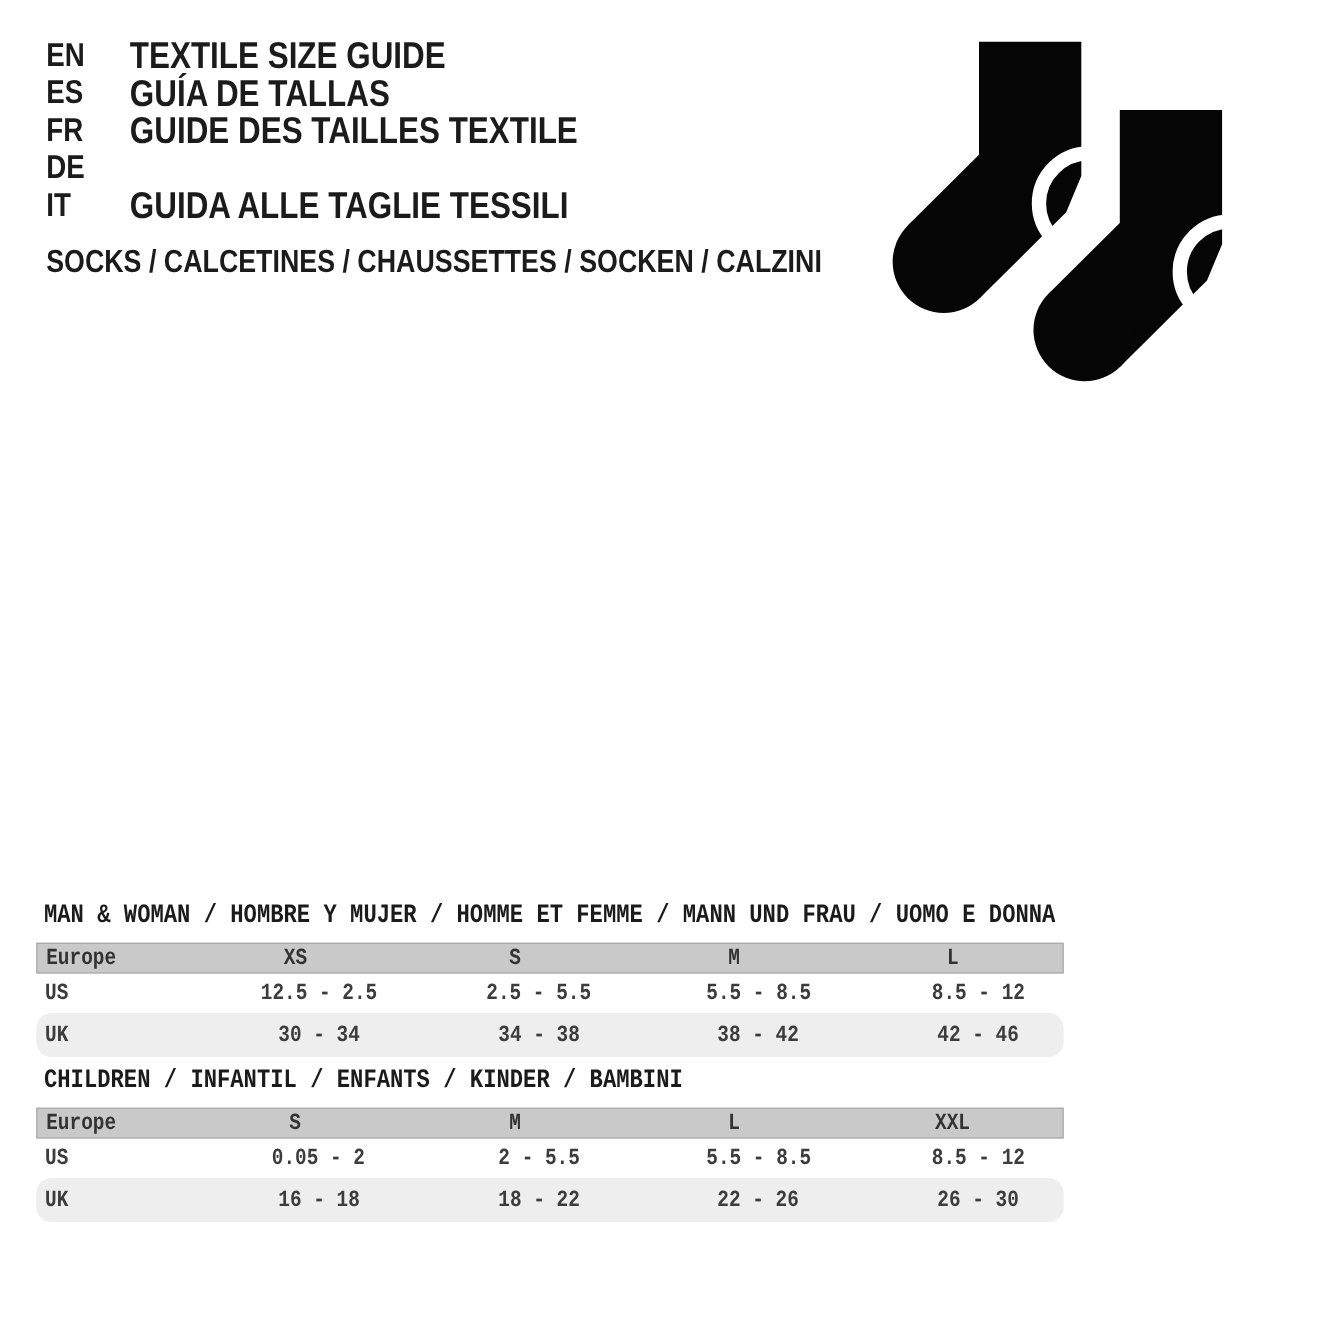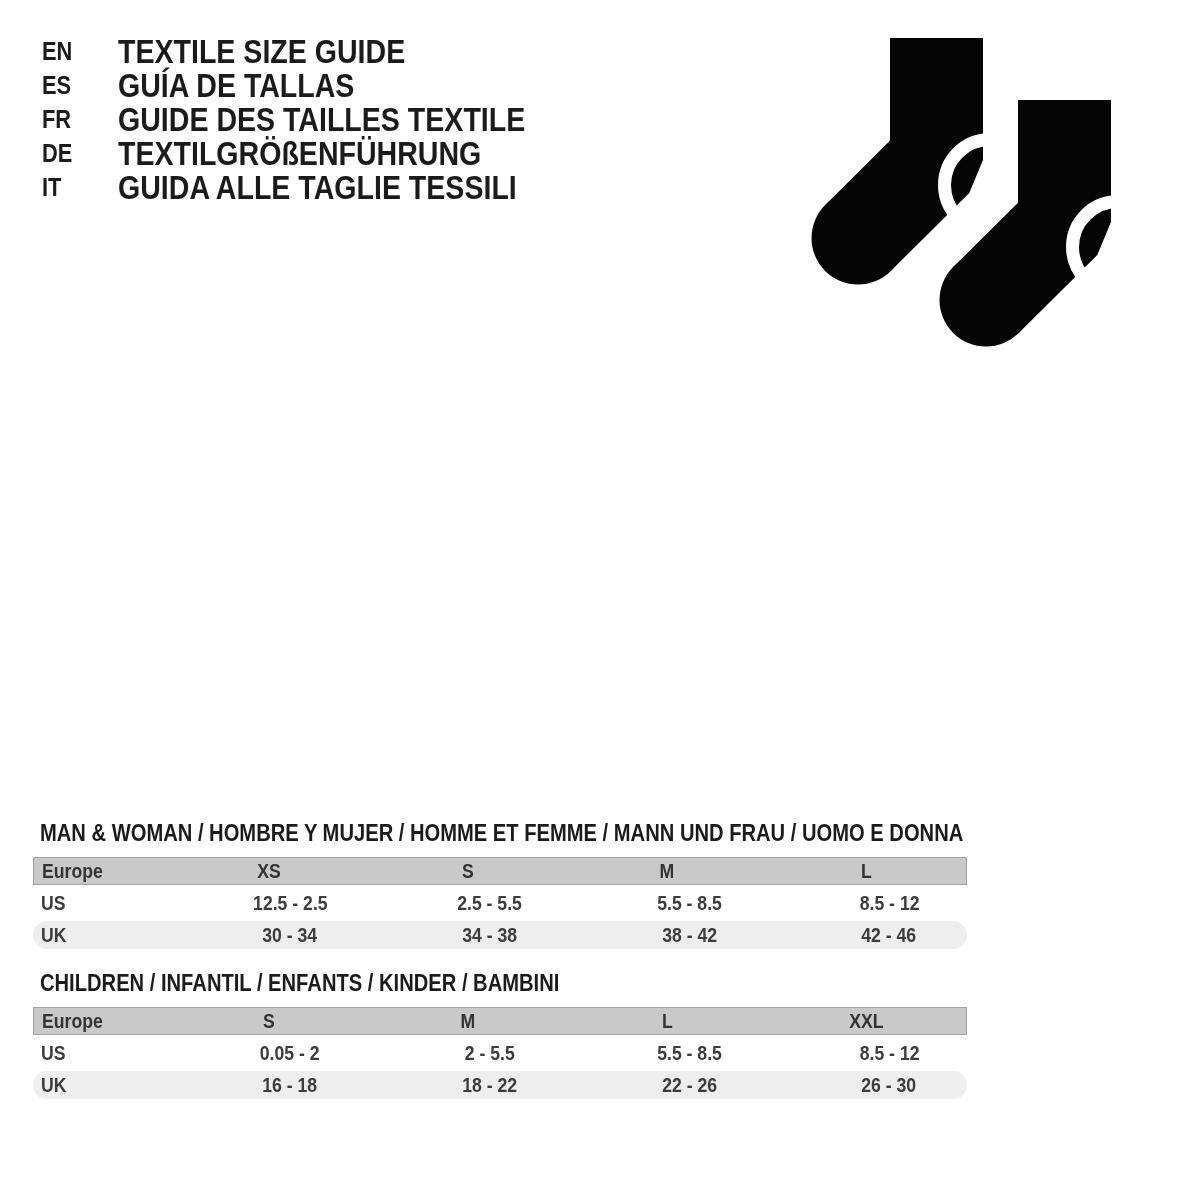--- a/index.html
+++ b/index.html
@@ -21,47 +21,47 @@
   .canvas{position:relative;width:1200px;height:1200px;background:var(--page-bg);overflow:hidden;}
 
   
   .cx{display:inline-block;transform:scaleX(0.84);white-space:nowrap;}
   .ox-l{transform-origin:0 50%;}
   .ox-c{transform-origin:50% 50%;}
 
   
   .lang-list{position:absolute;left:42px;top:34px;}
   .lang-row{display:flex;height:34px;align-items:center;}
-  .lang-code{width:76px;font-weight:bold;font-size:26px;color:var(--heading-text);text-decoration:underline;}
+  .lang-code{width:76px;font-weight:bold;font-size:30px;color:var(--heading-text);text-decoration:underline;}
   .lang-label{font-weight:bold;font-size:34px;color:var(--heading-text);}
 
   
   .category-heading{
     position:absolute;left:42px;top:222px;
     font-weight:bold;font-size:29px;color:var(--heading-text);
   }
 
   
   .icon-wrap{position:absolute;left:800px;top:30px;width:380px;height:330px;}
 
   
-  .size-table{position:absolute;left:33px;width:934px;}
+  .size-table{position:absolute;left:33px;width:934px;font-family:Liberation Mono, monospace;}
   .size-table.t1{top:821px;}
   .size-table.t2{top:971px;}
   .table-title{
     font-weight:bold;font-size:24px;line-height:24px;color:var(--heading-text);
     padding-left:7px;height:24px;
   }
   .t-row{display:flex;align-items:center;box-sizing:border-box;}
   .t-head{
     margin-top:12px;height:28px;background:var(--header-row-bg);
     border:1px solid var(--header-row-border);
   }
   .t-body{height:30px;background:var(--row-bg);margin-top:3px;gap:44px;}
-  .t-body.alt{height:28px;background:var(--alt-row-bg);border-radius:14px;}
+  .t-body.alt{height:40px;background:var(--alt-row-bg);border-radius:14px;}
   .col0{width:135px;padding-left:8px;box-sizing:border-box;display:flex;align-items:flex-end;}
   .colv{flex:1;display:flex;align-items:center;justify-content:center;}
   .t-row span{font-weight:bold;font-size:21px;color:var(--table-text);}
   .t-head span{color:#333333;}
 </style>
 </head>
 <body>
 
 <div class="canvas">
 
@@ -73,28 +73,30 @@
     <div class="lang-row">
       <div class="lang-code"><span class="cx ox-l">ES</span></div>
       <div class="lang-label"><span class="cx ox-l">GUÍA DE TALLAS</span></div>
     </div>
     <div class="lang-row">
       <div class="lang-code"><span class="cx ox-l">FR</span></div>
       <div class="lang-label"><span class="cx ox-l">GUIDE DES TAILLES TEXTILE</span></div>
     </div>
     <div class="lang-row">
       <div class="lang-code"><span class="cx ox-l">DE</span></div>
-      <div class="lang-label"><span class="cx ox-l">TEXTILGRÖßENFÜHRUNG</span></div>
     </div>
     <div class="lang-row">
       <div class="lang-code"><span class="cx ox-l">IT</span></div>
       <div class="lang-label"><span class="cx ox-l">GUIDA ALLE TAGLIE TESSILI</span></div>
     </div>
   </div>
 
+  <div class="category-heading">
+    <span class="cx ox-l">SOCKS / CALCETINES / CHAUSSETTES / SOCKEN / CALZINI</span>
+  </div>
 
   <div class="icon-wrap">
     <svg viewBox="0 0 380 330" width="380" height="330" aria-hidden="true">
 
       <path d="M136.5 8 V130 L58 208" fill="none" stroke="var(--icon-black)" stroke-width="93" stroke-linejoin="bevel"></path>
       <circle cx="58" cy="208" r="46.5" fill="var(--icon-black)"></circle>
       <circle cx="190" cy="155" r="45.5" fill="none" stroke="#ffffff" stroke-width="13"></circle>
 
       <path d="M264.5 70 V192 L186 270" fill="none" stroke="#ffffff" stroke-width="121" stroke-linejoin="bevel"></path>
       <circle cx="186" cy="270" r="60.5" fill="#ffffff"></circle>

